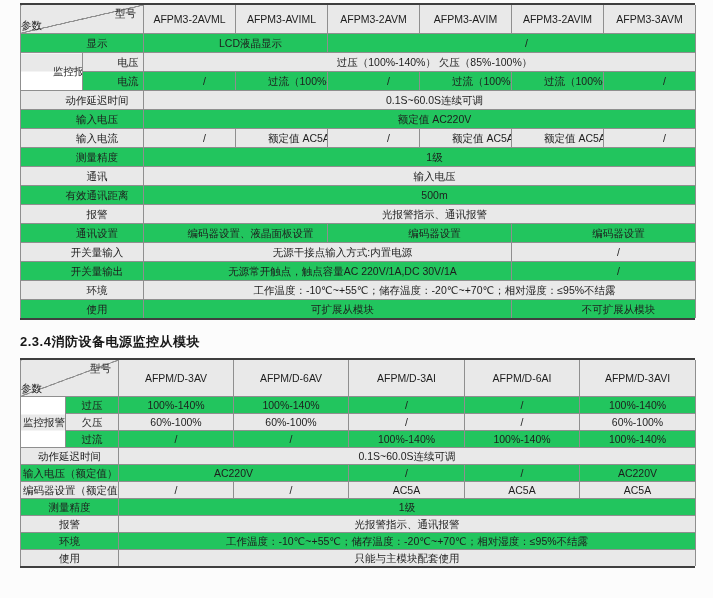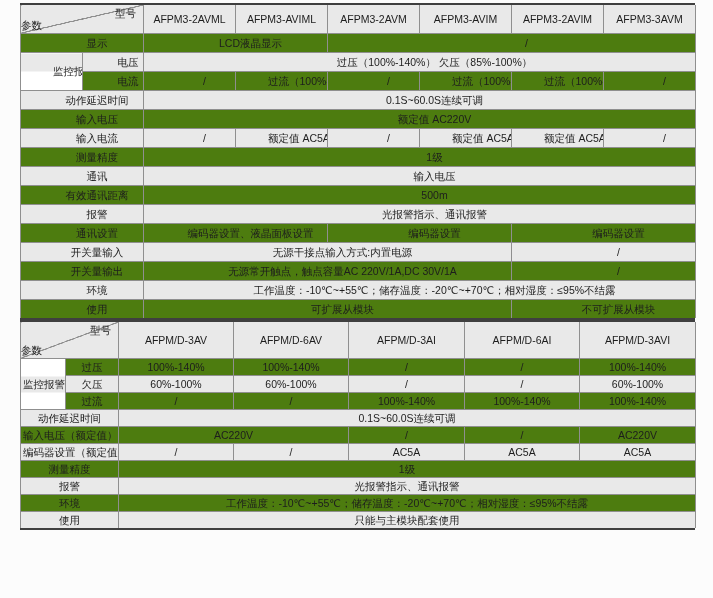--- a/index.html
+++ b/index.html
@@ -22,21 +22,21 @@
     margin:3px 0 7px 0;color:#161616;
   }
   section.sec2 h2.title{margin-top:13px;}
   .twrap{
     width:675px;
     border-top:2px solid var(--outer);
     border-bottom:2px solid var(--outer);
   }
   table.spec{
     width:675px;table-layout:fixed;border-collapse:collapse;
-    background:#4d7c0f;font-size:10.5px;line-height:1.15;
+    background:#22c55e;font-size:10.5px;line-height:1.15;
   }
   table.spec td{
     border:1px solid var(--line);
     text-align:center;vertical-align:middle;
     padding:0 2px;white-space:nowrap;overflow:hidden;
   }
   table.spec thead td{border-top:none;}
   table.spec tr:last-child td{border-bottom:none;}
   table.spec td:first-child{border-left:1px solid var(--line);}
   thead tr{background:var(--shade);}
@@ -168,20 +168,21 @@
               <td class="lab" colspan="2">使用</td>
               <td colspan="4">可扩展从模块</td>
               <td colspan="2">不可扩展从模块</td>
             </tr>
           </tbody>
         </table>
     </div>
   </section>
 
   <section class="sec2">
+    <h2 class="title">2.3.4消防设备电源监控从模块</h2>
     <div class="twrap">
       <table class="spec t2">
         <colgroup>
           <col style="width:45px">
             <col style="width:53px">
           <col style="width:115px">
             <col style="width:115px">
             <col style="width:116px">
           <col style="width:115px">
             <col style="width:116px">

